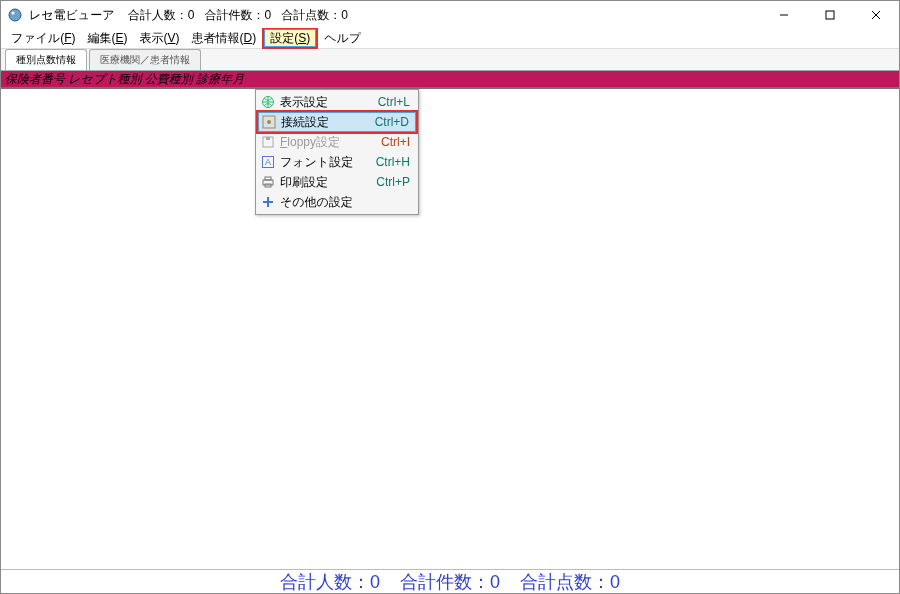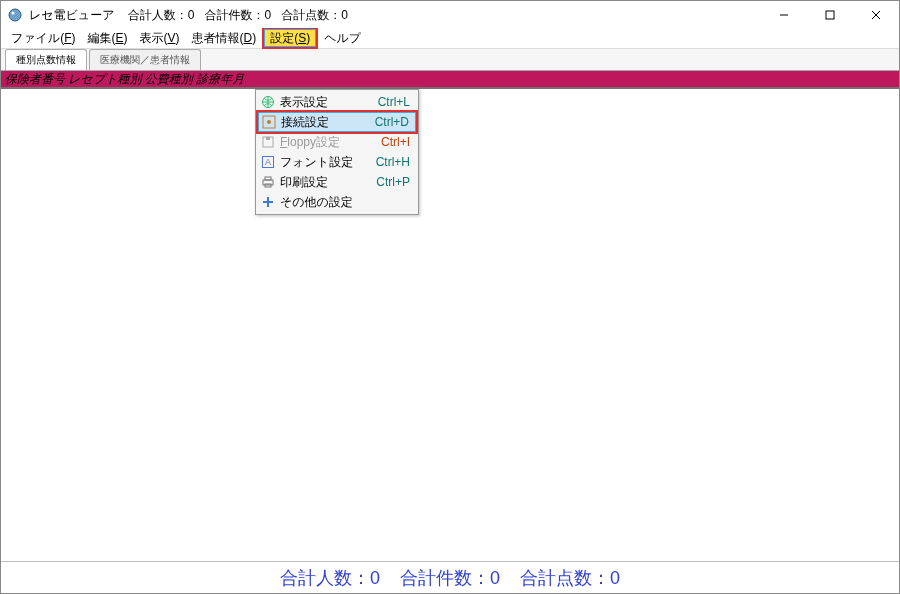--- a/index.html
+++ b/index.html
@@ -16,21 +16,21 @@
     .titlebar .app-icon { width: 16px; height: 16px; margin-right: 6px; }
     .titlebar .title-text { flex: 0 0 auto; white-space: nowrap; font-size: 12px; }
     .titlebar .spacer { flex: 1 1 auto; }
     .win-controls { display: flex; height: 100%; }
     .win-btn { width: 46px; height: 100%; display: flex; align-items: center; justify-content: center; }
     .win-btn svg { stroke: #000; stroke-width: 1; fill: none; }
 
     
     .menubar { height: 20px; display: flex; align-items: center; padding-left: 4px; border-bottom: 1px solid #ddd; }
     .menu-item { padding: 2px 6px; font-size: 12px; cursor: default; }
-    .menu-item.active { background: #fde047; border: 1px solid #4aa3df; padding: 1px 5px; }
+    .menu-item.active { background: #fef9c3; border: 1px solid #4aa3df; padding: 1px 5px; }
     .menu-item .ul { text-decoration: underline; }
     .menu-highlight-box { border: 2px solid #e03030; padding: 0; }
     .menu-highlight-box .menu-item { margin: 0; }
 
     
     .tabbar { height: 22px; display: flex; align-items: flex-end; padding-left: 4px; background: #f6f6f6; border-bottom: 1px solid #aaa; }
     .tab {
       padding: 3px 10px 3px 10px;
       font-size: 10px;
       background: #fff;
@@ -70,21 +70,21 @@
     .dropdown-row .dd-label { flex: 1 1 auto; padding-left: 2px; }
     .dropdown-row .dd-label .ul { text-decoration: underline; }
     .dropdown-row .dd-short { flex: 0 0 auto; color: #0f766e; }
     .dropdown-row.selected { background: #cde6f7; border: 1px solid #4aa3df; height: 20px; }
     .dropdown-row.disabled { color: #999; }
     .dropdown-row.disabled .dd-short { color: #c2410c; }
     .dd-highlight-box { border: 2px solid #e03030; margin: -2px; padding: 0; }
 
     
     .statusbar {
-      height: 32px; display: flex; align-items: center; justify-content: center;
+      height: 24px; display: flex; align-items: center; justify-content: center;
       border-top: 1px solid #bbb; font-size: 18px; color: #3040d0;
     }
     .status-seg { margin: 0 10px; }
 
     
     svg.icon { width: 14px; height: 14px; }
   </style>
 </head>
 <body>
 

